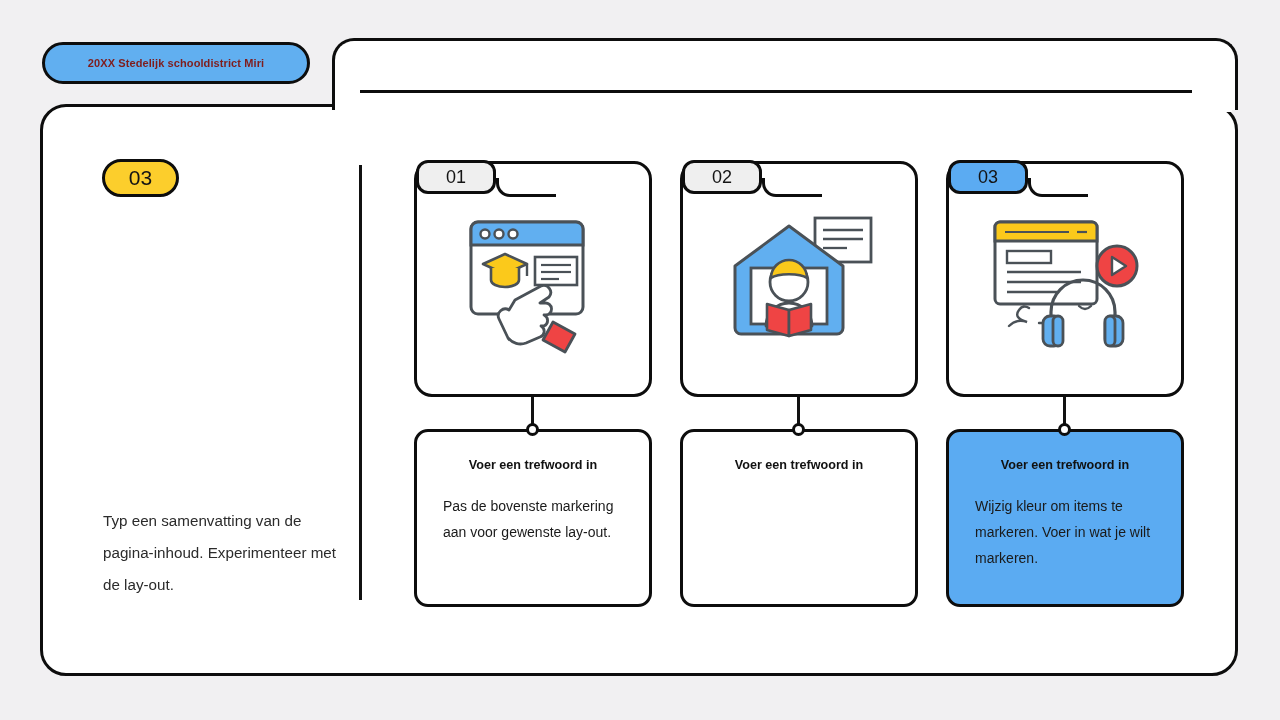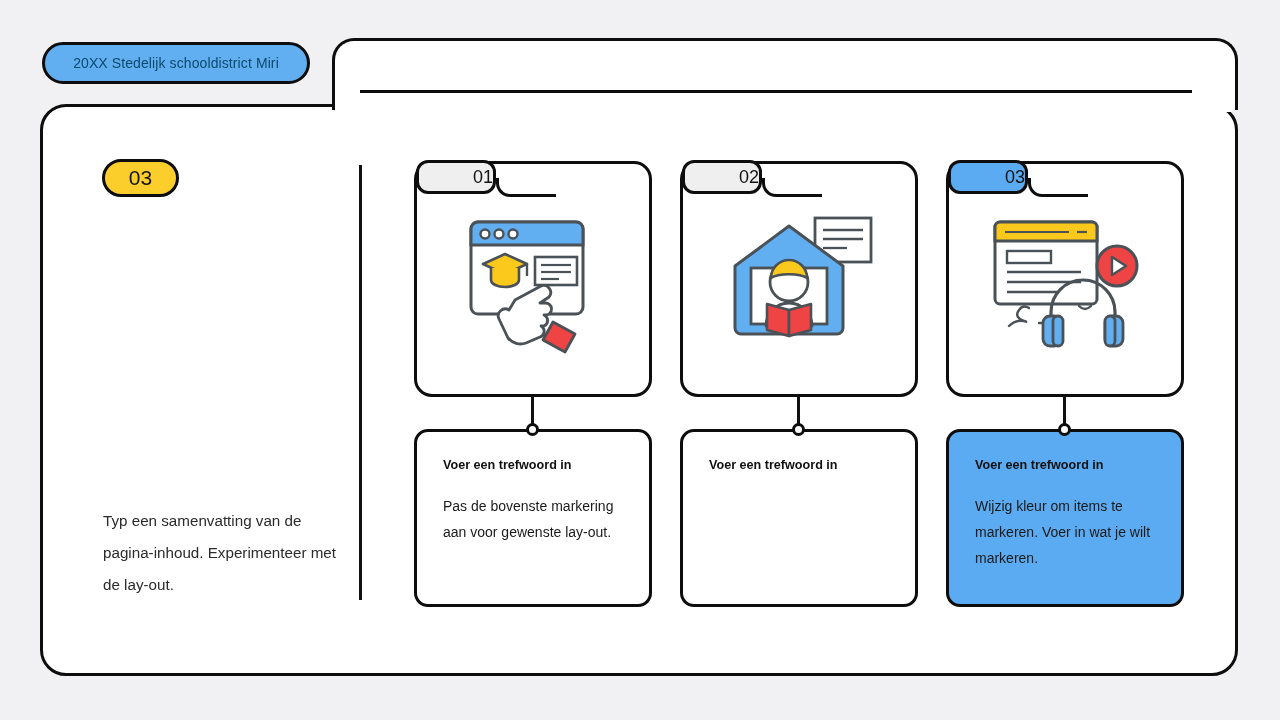--- a/index.html
+++ b/index.html
@@ -12,21 +12,21 @@
   }
   .slide{position:absolute;inset:0;}
 
   
   .brand-badge{
     position:absolute;left:42px;top:42px;width:268px;height:42px;
     background:#61AFF0;border:3px solid #0d0d0d;border-radius:21px;
     display:flex;align-items:center;justify-content:center;
     z-index:6;box-sizing:border-box;
   }
-  .brand-badge span{font-size:14px;color:#0c4a6e;letter-spacing:.1px;}
+  .brand-badge span{font-size:11px;color:#7f1d1d;letter-spacing:.1px;font-weight:bold;}
 
   
   .header-panel{
     position:absolute;left:332px;top:38px;width:906px;height:72px;
     border:3px solid #0d0d0d;border-radius:22px 22px 0 0;
     border-bottom:none;background:#ffffff;box-sizing:border-box;
     z-index:3;
   }
   .header-title{
     position:absolute;right:50px;top:60px;font-size:14.5px;color:#1b1b1b;
@@ -65,21 +65,21 @@
     position:absolute;left:103px;top:505px;width:235px;
     font-size:15.2px;line-height:2.12;color:#2b2b2b;z-index:5;
   }
   .v-divider{
     position:absolute;left:359px;top:165px;width:2.5px;height:435px;
     background:#111;z-index:5;
   }
   .tab-badge{
     position:absolute;top:160px;width:80px;height:34px;
     border:3px solid #0d0d0d;border-radius:12px;
-    display:flex;align-items:center;justify-content:flex-end;
+    display:flex;align-items:center;justify-content:center;
     box-sizing:border-box;background:#EFEFEF;z-index:7;
   }
   .tab-badge span{font-size:18px;color:#141414;}
   .tab-badge.active{background:#5BABF2;}
 
   .icon-card{
     position:absolute;top:161px;width:238px;height:236px;
     background:#fff;border:3px solid #0d0d0d;border-radius:18px;
     box-sizing:border-box;z-index:6;
     display:flex;align-items:center;justify-content:center;
@@ -99,21 +99,21 @@
     background:#fff;border:3px solid #0d0d0d;box-sizing:border-box;z-index:8;
   }
 
   .text-card{
     position:absolute;top:429px;width:238px;height:178px;
     background:#fff;border:3px solid #0d0d0d;border-radius:14px;
     box-sizing:border-box;z-index:6;padding:26px 26px 0 26px;
   }
   .text-card.hl{background:#5BABF2;}
   .card-kicker{
-    font-size:12.6px;font-weight:bold;color:#111;
+    font-size:12.6px;font-weight:bold;color:#111;text-align:center;
     margin:0 0 22px 0;
   }
   .card-body{
     font-size:14px;line-height:1.85;color:#1a1a1a;margin:0;
   }
 
   svg{display:block;}
 </style>
 </head>
 <body>

